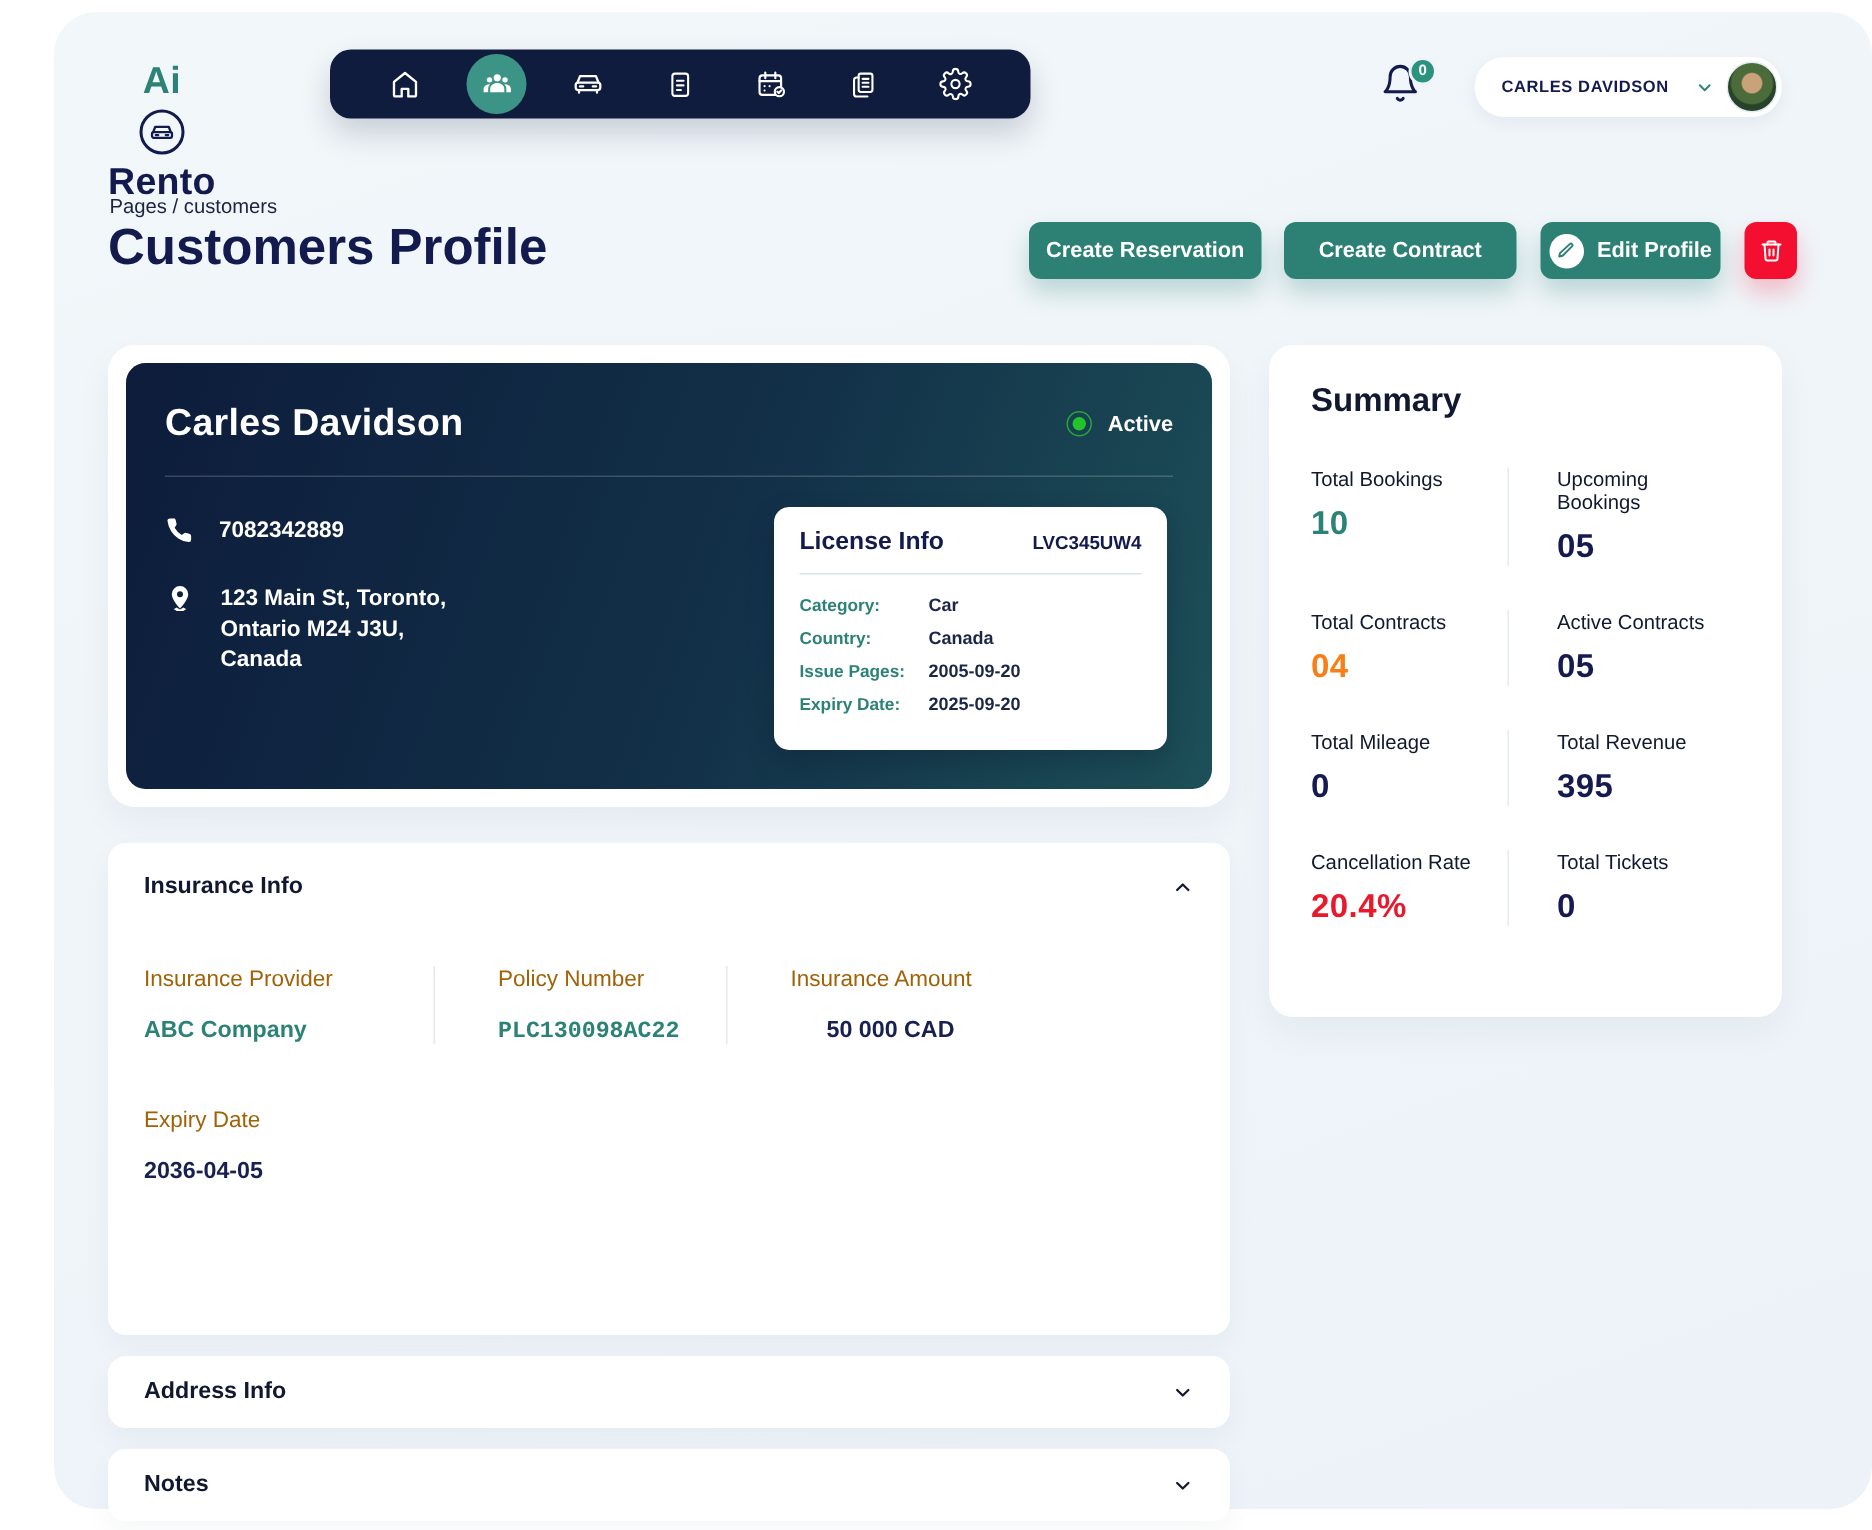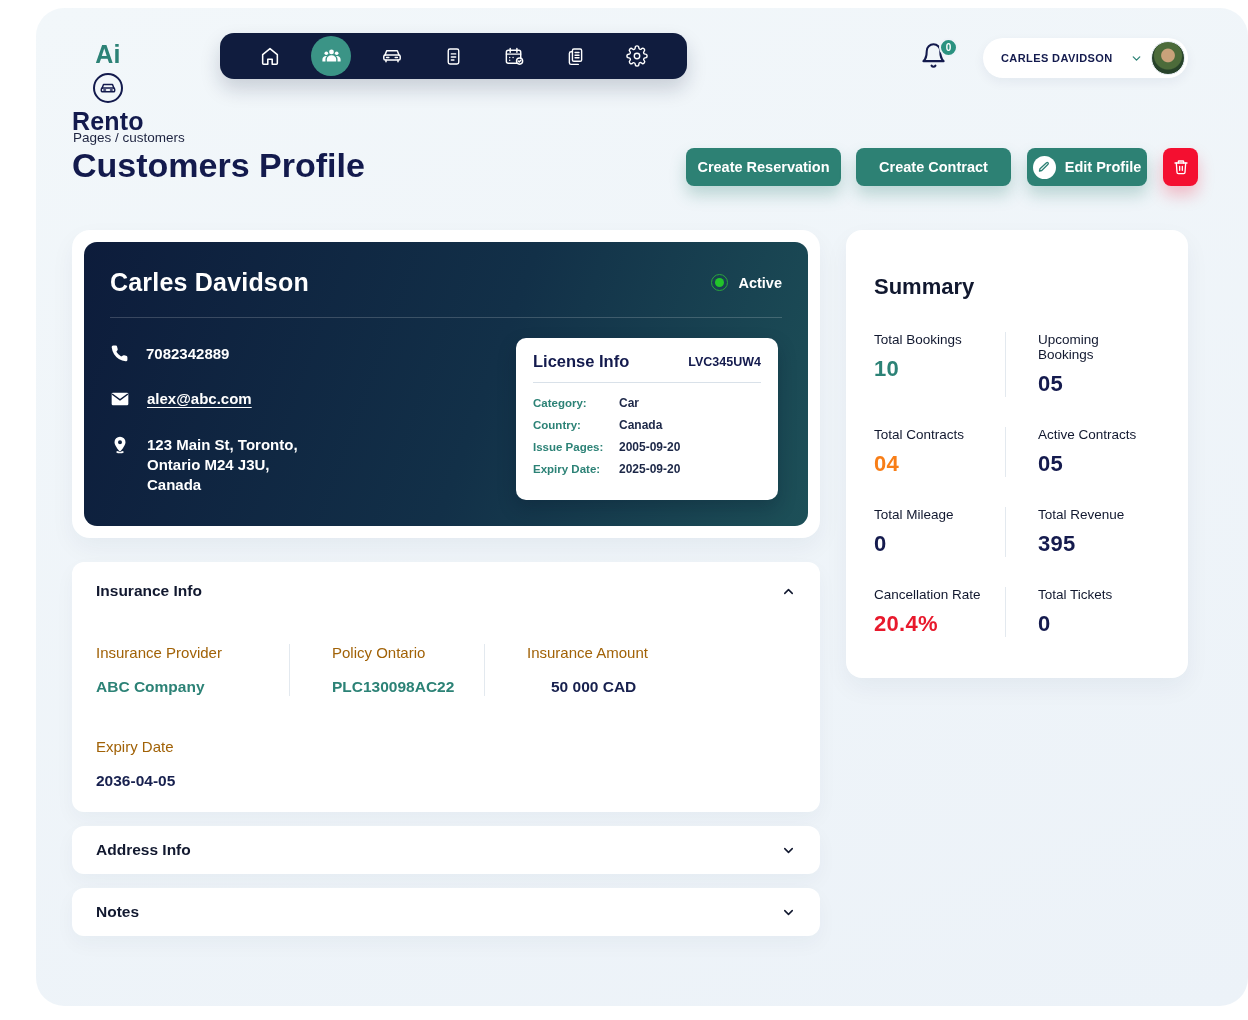--- a/index.html
+++ b/index.html
@@ -76,33 +76,33 @@
   .license-divider { height:1px; background:#d9e1e9; margin:11px 0 13px; }
   .license-row { display:grid; grid-template-columns:86px 1fr; align-items:baseline; margin-bottom:8px; }
   .license-label { font-size:11.5px; font-weight:700; color:#2c8276; }
   .license-value { font-size:12px; font-weight:600; color:#1c2747; }
 
   
   .acc-card { background:#fff; border-radius:12px; margin-top:24px; padding:0 24px;
               box-shadow:0 8px 20px rgba(20,40,80,.04); }
   .acc-head { height:48px; display:flex; align-items:center; justify-content:space-between; cursor:pointer; }
   .acc-title { font-size:15.5px; font-weight:700; color:#11182f; }
-  .insurance-card { height:250px; padding-bottom:24px; }
+  .insurance-card { height:328px; padding-bottom:24px; }
   .insurance-card .acc-head { height:58px; }
   .ins-grid { display:grid; grid-template-columns:193px 195px 1fr; margin-top:24px; }
   .ins-cell { padding-right:20px; }
   .ins-cell + .ins-cell { border-left:1px solid #e3e9ef; padding-left:42px; }
   .ins-label { font-size:15px; color:#a16207; }
   .ins-value { font-size:15.5px; font-weight:700; margin-top:17px; }
   .ins-row2 { margin-top:42px; }
   .addr-card, .notes-card { margin-top:14px; }
   .notes-card { margin-top:14px; }
 
   
-  .summary-card { background:#fff; border-radius:16px; height:448px; padding:44px 28px;
+  .summary-card { background:#fff; border-radius:16px; height:448px; padding:24px 28px;
                   box-shadow:0 10px 24px rgba(20,40,80,.05); }
   .summary-title { font-size:22px; font-weight:800; color:#11182f; }
   .summary-grid { display:grid; grid-template-columns:131px 1fr; row-gap:30px; margin-top:32px; }
   .stat-cell { padding-right:12px; }
   .stat-cell.right { border-left:1px solid #e3e9ef; padding-left:32px; }
   .stat-label { font-size:13.5px; color:#11182f; font-weight:500; }
   .stat-value { font-size:22px; font-weight:800; margin-top:9px; letter-spacing:.3px; }
 
   svg { display:block; }
 </style>
@@ -232,27 +232,20 @@
           <div class="profile-divider"></div>
           <div class="profile-body">
             <div class="contact-list">
               <div class="contact-row">
                 <svg width="19" height="19" viewBox="0 0 24 24" fill="#fff">
                     <path d="M22 16.92v3a2 2 0 0 1-2.18 2 19.79 19.79 0 0 1-8.63-3.07 19.5 19.5 0 0 1-6-6A19.79 19.79 0 0 1 2.12 4.18 2 2 0 0 1 4.11 2h3a2 2 0 0 1 2 1.72c.12.81.3 1.6.54 2.36a2 2 0 0 1-.45 2.11L8.09 9.91a16 16 0 0 0 6 6l1.72-1.11a2 2 0 0 1 2.11-.45c.76.24 1.55.42 2.36.54a2 2 0 0 1 1.72 2.03z"></path>
                   </svg>
                 <span class="txt">7082342889</span>
               </div>
               <div class="contact-row">
-                <svg width="20" height="20" viewBox="0 0 24 24">
-                    <rect x="2" y="4.5" width="20" height="15" rx="1.6" fill="#fff"></rect>
-                    <path d="M2.5 6l9.5 7 9.5-7" fill="none" stroke="#0d1c3b" stroke-width="1.8"></path>
-                  </svg>
-                <span class="txt email">alex@abc.com</span>
-              </div>
-              <div class="contact-row">
                 <svg width="20" height="20" viewBox="0 0 24 24" fill="#fff">
                     <path d="M12 2a6.6 6.6 0 0 0-6.6 6.6C5.4 13 12 20 12 20s6.6-7 6.6-11.4A6.6 6.6 0 0 0 12 2zm0 9a2.4 2.4 0 1 1 0-4.8 2.4 2.4 0 0 1 0 4.8z"></path>
                     <path d="M7 20.5l2.2-1.3 2.8 1.6 2.8-1.6 2.2 1.3-2.4 1.5h-5.2z"></path>
                   </svg>
                 <span class="txt">123 Main St, Toronto,
 Ontario M24 J3U,
 Canada</span>
               </div>
             </div>
 
@@ -289,22 +282,22 @@
           <svg width="15" height="15" viewBox="0 0 24 24" fill="none" stroke="#11182f" stroke-width="2.4" stroke-linecap="round" stroke-linejoin="round">
               <path d="M6 15l6-6 6 6"></path>
             </svg>
         </div>
         <div class="ins-grid">
           <div class="ins-cell">
             <div class="ins-label">Insurance Provider</div>
             <div class="ins-value" style="color: rgb(44, 130, 118);">ABC Company</div>
           </div>
           <div class="ins-cell">
-            <div class="ins-label">Policy Ontario</div>
-            <div class="ins-value" style="color: rgb(44, 130, 118);">PLC130098AC22</div>
+            <div class="ins-label">Policy Number</div>
+            <div class="ins-value" style="color: rgb(44, 130, 118); font-family: Liberation Mono, monospace;">PLC130098AC22</div>
           </div>
           <div class="ins-cell">
             <div class="ins-label">Insurance Amount</div>
             <div class="ins-value" style="color: rgb(23, 32, 78); margin-left: 24px;">50 000 CAD</div>
           </div>
         </div>
         <div class="ins-row2">
           <div class="ins-label">Expiry Date</div>
           <div class="ins-value" style="color: rgb(23, 32, 78);">2036-04-05</div>
         </div>

